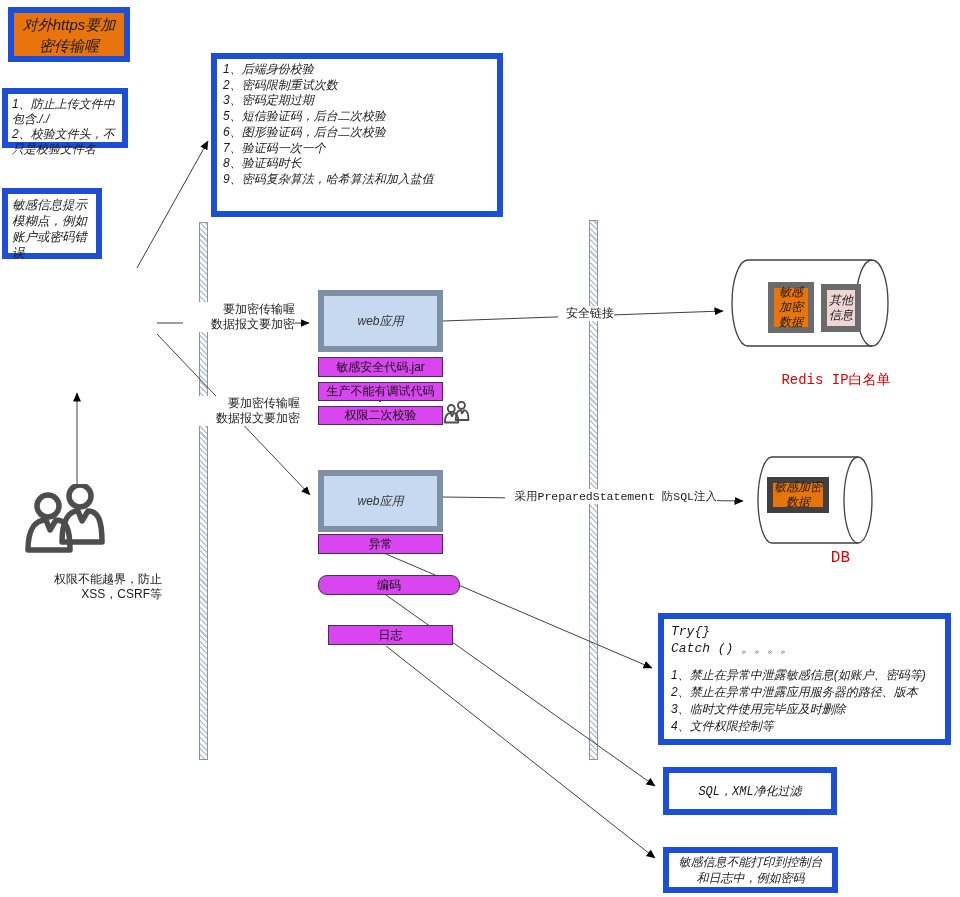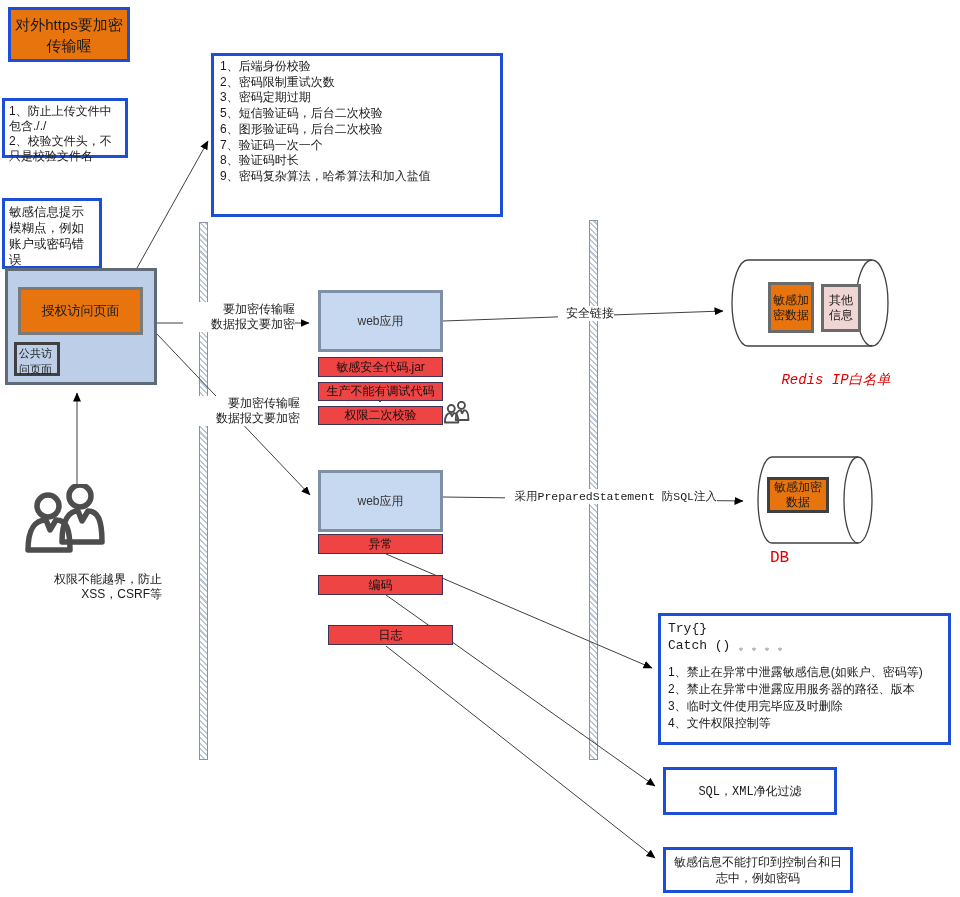--- a/index.html
+++ b/index.html
@@ -2,26 +2,26 @@
 <html><head>
 <meta charset="utf-8">
 <style>
   html,body{margin:0;padding:0;background:#fff;}
   #canvas{
     position:relative;width:960px;height:897px;background:#fff;overflow:hidden;
     font-family:"Liberation Sans","DejaVu Sans",sans-serif;color:#1a1a1a;
   }
   .abs{position:absolute;box-sizing:border-box;}
   .pre{white-space:pre-line;}
-  .box{border:3px solid #1d4ed8;background:#fff;}
+  .box{border:6px solid #1d4ed8;background:#fff;font-style:italic;}
   .center{display:flex;align-items:center;justify-content:center;text-align:center;}
   .orange{background:#E8740E;}
-  .note{font-size:12px;line-height:15px;padding:3px 4px;margin-top:10px;}
+  .note{font-size:12px;line-height:15px;padding:3px 4px;}
   .purple-bar{
-    background:#ef4444;border:1px solid #3e3356;font-size:12px;line-height:17px;
+    background:#d946ef;border:1px solid #3e3356;font-size:12px;line-height:17px;
     display:flex;align-items:center;justify-content:center;color:#111;
   }
   .firewall{
     width:9px;border:1px solid #8a93a3;
     background:repeating-linear-gradient(45deg,#ffffff 0 2.5px,#b9c6d4 2.5px 4px);
   }
   .flow-label{font-size:12px;line-height:15px;text-align:right;background:#fff;}
   .red-label{color:#e00000;font-family:"Liberation Mono","DejaVu Sans Mono",monospace;}
   .mono{font-family:"Liberation Mono","DejaVu Sans Mono",monospace;}
   svg{display:block;}
@@ -38,30 +38,30 @@
   <svg class="abs" style="left:728px;top:257px;" width="167" height="93" viewBox="0 0 167 93">
     <path d="M20,3 L144,3 A16,43 0 0 1 144,89 L20,89 A16,43 0 0 1 20,3 Z" fill="#ffffff" stroke="#404040" stroke-width="1.3"></path>
     <path d="M144,3 A16,43 0 0 0 144,89" fill="none" stroke="#404040" stroke-width="1.3"></path>
   </svg>
   <div class="abs box orange center" style="left:768px;top:282px;width:46px;height:51px;font-size:12px;line-height:15px;border-color:#6b6b6b;">
     <span>敏感加密数据</span>
   </div>
   <div class="abs box center" style="left:821px;top:284px;width:40px;height:48px;font-size:12px;line-height:15px;background:#EFD6D5;border-color:#6b6b6b;">
     <span>其他信息</span>
   </div>
-  <div class="abs red-label" style="left:756px;top:371px;width:160px;text-align:center;font-size:14px;font-style:italic;">Redis IP白名单</div>
+  <div class="abs red-label" style="left:756px;top:371px;width:160px;text-align:center;font-size:14px;">Redis IP白名单</div>
 
   <svg class="abs" style="left:754px;top:454px;" width="126" height="94" viewBox="0 0 126 94">
     <path d="M18,3 L104,3 A14,43 0 0 1 104,89 L18,89 A14,43 0 0 1 18,3 Z" fill="#ffffff" stroke="#404040" stroke-width="1.3"></path>
     <path d="M104,3 A14,43 0 0 0 104,89" fill="none" stroke="#404040" stroke-width="1.3"></path>
   </svg>
   <div class="abs box orange center" style="left:767px;top:477px;width:62px;height:36px;font-size:12px;line-height:15px;border-color:#404040;">
     <span>敏感加密数据</span>
   </div>
-  <div class="abs red-label" style="left:770px;top:549px;width:80px;text-align:left;font-size:16px;">DB</div>
+  <div class="abs red-label" style="left:770px;top:549px;width:80px;text-align:right;font-size:16px;">DB</div>
 
   <svg class="overlay" width="960" height="897">
     <defs>
       <marker id="ah" markerWidth="11" markerHeight="9" refX="8.5" refY="4" orient="auto">
         <path d="M0,0 L9,4 L0,8 Z" fill="#000"></path>
       </marker>
     </defs>
     <line x1="137" y1="268" x2="208" y2="141" stroke="#404040" stroke-width="1" marker-end="url(#ah)"></line>
     <line x1="157" y1="323" x2="309" y2="323" stroke="#404040" stroke-width="1" marker-end="url(#ah)"></line>
     <line x1="157" y1="334" x2="310" y2="495" stroke="#404040" stroke-width="1" marker-end="url(#ah)"></line>
@@ -85,26 +85,20 @@
     <div>1、后端身份校验</div>
     <div>2、密码限制重试次数</div>
     <div>3、密码定期过期</div>
     <div>5、短信验证码，后台二次校验</div>
     <div>6、图形验证码，后台二次校验</div>
     <div>7、验证码一次一个</div>
     <div>8、验证码时长</div>
     <div>9、密码复杂算法，哈希算法和加入盐值</div>
   </div>
 
-  <div class="abs box" style="left:5px;top:268px;width:152px;height:117px;background:#BDCFE8;border-color:#5f6b7a;">
-    <div class="abs box orange center" style="left:10px;top:16px;width:125px;height:48px;font-size:13px;border-color:#7a7a7a;">
-      <span>授权访问页面</span>
-    </div>
-    <div class="abs box" style="left:6px;top:71px;width:46px;height:34px;font-size:11px;line-height:16px;padding:0 2px;background:#BDCFE8;border-color:#404040;">公共访问页面</div>
-  </div>
 
   <div class="abs flow-label pre" style="left:183px;top:302px;width:112px;">要加密传输喔
 数据报文要加密</div>
   <div class="abs flow-label pre" style="left:188px;top:396px;width:112px;">要加密传输喔
 数据报文要加密</div>
   <div class="abs flow-label" style="left:558px;top:306px;width:56px;">安全链接</div>
   <div class="abs flow-label mono" style="left:505px;top:489px;width:212px;font-size:11.5px;">采用PreparedStatement 防SQL注入</div>
 
   <div class="abs box center" style="left:318px;top:290px;width:125px;height:62px;background:#C7D9F0;border-color:#7f8fa6;font-size:12px;color:#333;">
     <span>web应用</span>
@@ -119,21 +113,21 @@
       <path d="M6,66 C6,44 14,36 24,36 L28,46 L34,36 C44,36 48,44 48,66 Z"></path>
       <circle cx="58" cy="12" r="11"></circle>
       <path d="M40,58 C40,36 47,27 56,27 L60,37 L66,27 C76,27 80,36 80,58 Z"></path>
     </g>
   </svg>
 
   <div class="abs box center" style="left:318px;top:470px;width:125px;height:62px;background:#C7D9F0;border-color:#7f8fa6;font-size:12px;color:#333;">
     <span>web应用</span>
   </div>
   <div class="abs purple-bar" style="left:318px;top:534px;width:125px;height:20px;">异常</div>
-  <div class="abs purple-bar" style="left:318px;top:575px;width:125px;height:20px;">编码</div>
+  <div class="abs purple-bar" style="left:318px;top:575px;width:142px;height:20px;border-radius:9px;">编码</div>
   <div class="abs purple-bar" style="left:318px;top:625px;width:125px;height:20px;margin-left:10px;">日志</div>
 
   <svg class="abs" style="left:22px;top:484px;" width="88" height="72" viewBox="0 0 88 72">
     <g fill="none" stroke="#4d4d4d" stroke-width="5.5" stroke-linejoin="round">
       <circle cx="26" cy="22" r="11"></circle>
       <path d="M6,66 C6,44 14,36 24,36 L28,46 L34,36 C44,36 48,44 48,66 Z"></path>
       <circle cx="58" cy="12" r="11"></circle>
       <path d="M40,58 C40,36 47,27 56,27 L60,37 L66,27 C76,27 80,36 80,58 Z"></path>
     </g>
   </svg>
@@ -146,18 +140,18 @@
     <div>1、禁止在异常中泄露敏感信息(如账户、密码等)</div>
     <div>2、禁止在异常中泄露应用服务器的路径、版本</div>
     <div>3、临时文件使用完毕应及时删除</div>
     <div>4、文件权限控制等</div>
   </div>
 
   <div class="abs box center mono" style="left:663px;top:767px;width:174px;height:48px;font-size:12px;">
     <span>SQL，XML净化过滤</span>
   </div>
 
-  <div class="abs box center" style="left:663px;top:847px;width:190px;height:46px;font-size:12px;line-height:16px;padding:2px 6px;">
+  <div class="abs box center" style="left:663px;top:847px;width:175px;height:46px;font-size:12px;line-height:16px;padding:2px 6px;">
     <span>敏感信息不能打印到控制台和日志中，例如密码</span>
   </div>
 
 
 </div>
 
 </body></html>

